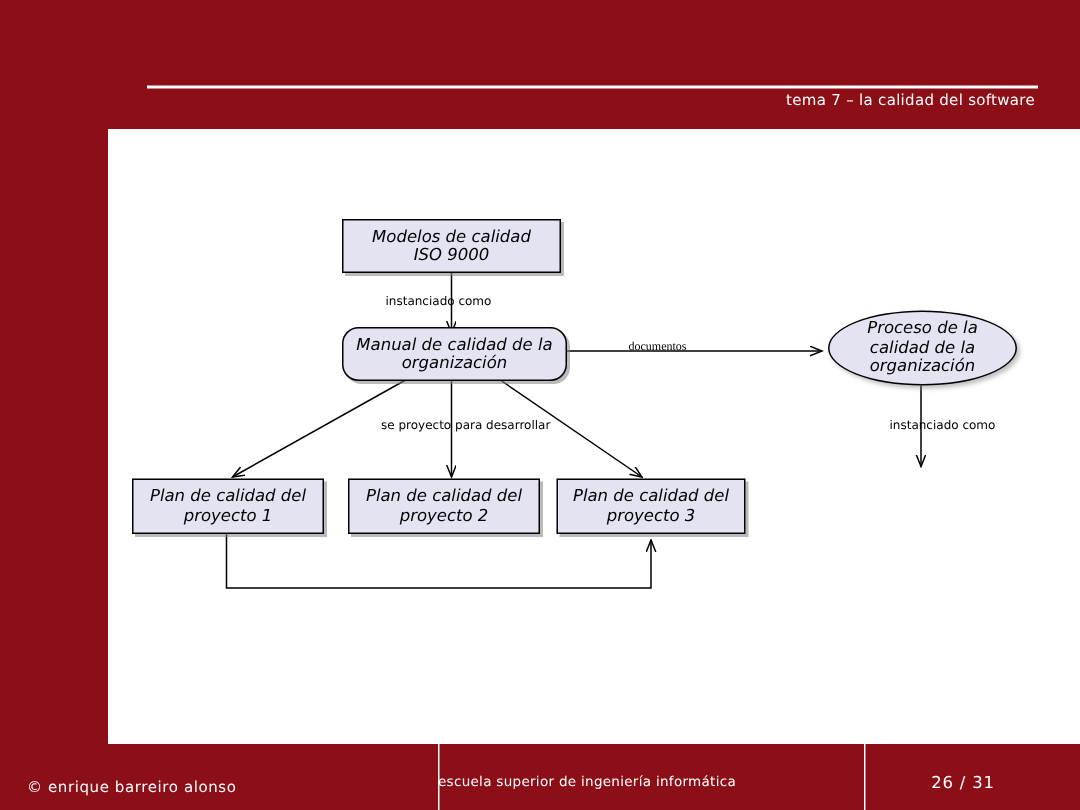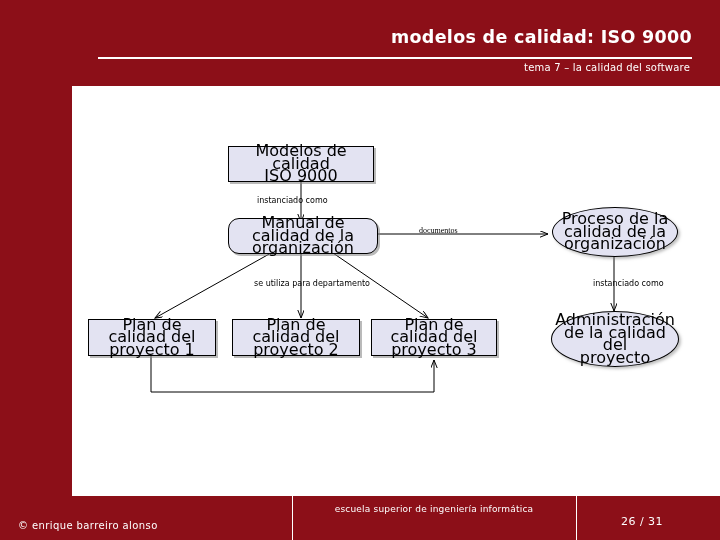--- a/index.html
+++ b/index.html
@@ -84,23 +84,23 @@
   .footer-left {
     position: absolute;
     left: 18px; bottom: 8px;
     color: #ffffff;
     font-size: 10px;
     line-height: 13px;
     letter-spacing: 0.4px;
   }
   .footer-center {
     position: absolute;
-    left: 292px; bottom: 24px;
+    left: 292px; bottom: 11px;
     width: 284px;
-    text-align: center;
+    text-align: left;
     color: #ffffff;
     font-size: 9px;
     line-height: 13px;
     letter-spacing: 0.2px;
   }
   .footer-center .bold { font-weight: bold; }
   .footer-right {
     position: absolute;
     left: 577px; bottom: 12px;
     width: 130px;
@@ -109,28 +109,29 @@
     font-size: 11px;
     letter-spacing: 0.5px;
   }
   
   .node {
     position: absolute;
     box-sizing: border-box;
     background: #e3e3f2;
     border: 1px solid #000000;
     color: #000000;
-    font-size: 16px;
+    font-size: 11px;
     line-height: 12.5px;
     text-align: center;
     display: flex;
     align-items: center;
     justify-content: center;
     padding: 2px 4px;
     box-shadow: 2px 2px 0 rgba(130,130,130,0.55);
+    font-style: italic;
   }
   .node.round {
     border-radius: 50%/50%;
     box-shadow: 2px 2px 3px rgba(130,130,130,0.5);
   }
   .edge-label {
     position: absolute;
     font-size: 8px;
     color: #000000;
     white-space: nowrap;
@@ -146,21 +147,20 @@
 </head>
 <body>
 
 <div id="slide">
 
   <div class="band-left"></div>
   <div class="band-top"></div>
   <div class="band-top-right"></div>
   <div class="band-bottom"></div>
 
-  <div class="title">modelos de calidad: ISO 9000</div>
   <div class="title-rule"></div>
   <div class="subtitle">tema 7 – la calidad del software</div>
 
   <svg class="connectors" viewBox="0 0 720 540">
     <defs>
       <marker id="arw" markerWidth="9" markerHeight="9" refX="8" refY="3.2" orient="auto" markerUnits="strokeWidth">
         <path d="M0,0 L8,3.2 L0,6.4" fill="none" stroke="#000" stroke-width="1"></path>
       </marker>
     </defs>
 
@@ -203,31 +203,26 @@
   <div class="node" style="left:232px; top:319px; width:128px; height:37px;">
     <span style="white-space:pre-line;">Plan de calidad del
 proyecto 2</span>
   </div>
 
   <div class="node" style="left:371px; top:319px; width:126px; height:37px;">
     <span style="white-space:pre-line;">Plan de calidad del
 proyecto 3</span>
   </div>
 
-  <div class="node round" style="left:551px; top:311px; width:128px; height:56px;">
-    <span style="white-space:pre-line;">Administración
-de la calidad del
-proyecto</span>
-  </div>
 
   <div class="edge-label" style="left:236px; top:196px;">instanciado como</div>
 
   <div class="edge-label" style="left:398px; top:226px;font-family:Liberation Serif, serif;">documentos</div>
 
-  <div class="edge-label" style="left:233px; top:279px;">se utiliza para departamento</div>
+  <div class="edge-label" style="left:233px; top:279px;">se proyecto para desarrollar</div>
 
   <div class="edge-label" style="left:572px; top:279px;">instanciado como</div>
 
   <div class="footer-sep-1"></div>
   <div class="footer-sep-2"></div>
 
   <div class="footer-left">
     <div>© enrique barreiro alonso</div>
   </div>
 

